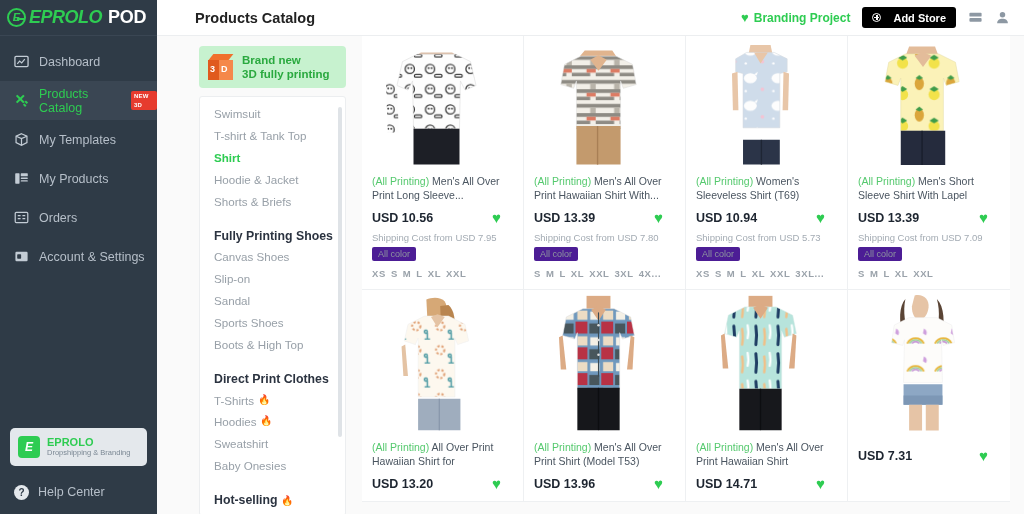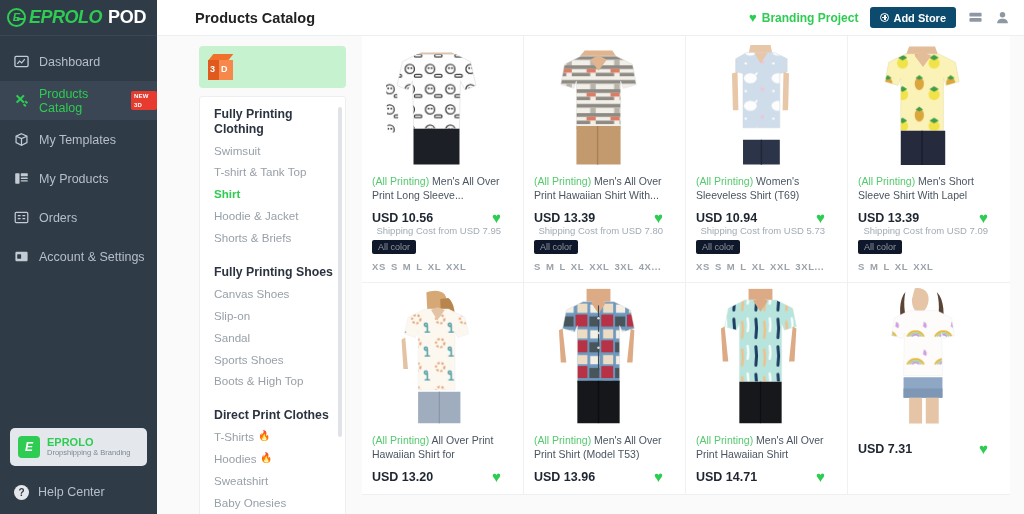--- a/index.html
+++ b/index.html
@@ -102,23 +102,23 @@
     flex: 0 0 auto;
   }
   .page-title { font-size: 14.5px; font-weight: bold; color: #222; }
   .topbar-right { margin-left: auto; display: flex; align-items: center; gap: 12px; }
   .branding-project {
     display: flex; align-items: center; gap: 5px;
     color: #2ecc52; font-size: 12px; font-weight: bold; cursor: pointer;
   }
   .heart { color: #2ecc52; font-size: 13px; line-height: 1; }
   .add-store-btn {
-    background: #0c4a6e; color: #fff; border: none; border-radius: 3px;
+    background: #000000; color: #fff; border: none; border-radius: 3px;
     height: 21px; padding: 0 10px; font-size: 11px; font-weight: bold;
-    display: flex; align-items: center; gap: 4px; cursor: pointer;
+    display: flex; align-items: center; gap: 12px; cursor: pointer;
     font-family: "Liberation Sans", sans-serif;
   }
   .plus-circle {
     width: 9px; height: 9px; border-radius: 50%; border: 1.2px solid #fff;
     display: flex; align-items: center; justify-content: center;
     font-size: 8px; line-height: 1; position: relative;
   }
   .plus-circle::before { content: ""; position: absolute; width: 5px; height: 1.2px; background: #fff; }
   .plus-circle::after  { content: ""; position: absolute; width: 1.2px; height: 5px; background: #fff; }
   .topicon { color: #8d98a3; cursor: pointer; display:flex; align-items:center; }
@@ -198,24 +198,24 @@
     height: 28px; overflow: hidden;
   }
   .tag-allprint { color: #55c96e; }
   .price-row {
     display: flex; align-items: center; justify-content: space-between;
     margin-top: 8px;
   }
   .price { font-size: 12.5px; font-weight: bold; color: #1d2530; }
   .fav-heart { color: #2ecc52; font-size: 15px; line-height: 1; cursor: pointer; }
   .ship {
-    font-size: 9.5px; color: #a3abb3;  text-align: right;
+    font-size: 9.5px; color: #a3abb3; margin-top: 7px;
   }
   .allcolor {
-    display: inline-block; background: #0f172a; color: #8f979f;
+    display: inline-block; background: #4c1d95; color: #8f979f;
     font-size: 9px; border-radius: 2px; padding: 2px 6px; margin-top: 0;
   }
   .sizes {
     margin-top: 7px; font-size: 9.5px; color: #9aa2aa;
     font-weight: bold; letter-spacing: 0.6px;
     white-space: nowrap; overflow: hidden;
   }
   .sizes span { margin-right: 5px; }
 
   
@@ -350,24 +350,27 @@
 
       <div class="catcol">
         <div class="brandnew-banner">
           <div class="cube3d">
             <div class="face-top"></div>
               <div class="face-left"></div>
               <div class="face-right"></div>
             <div class="lbl3">3</div>
             <div class="lbld">D</div>
           </div>
+          <div>
+            <div class="bn-text">Brand new</div>
+            <div class="bn-text">3D fully printing</div>
+          </div>
         </div>
 
         <div class="catbox">
-          <div class="cat-group-title">Fully Printing Clothing</div>
           <div class="cat-item">
               <span>Swimsuit</span>
             </div>
           <div class="cat-item">
               <span>T-shirt &amp; Tank Top</span>
             </div>
           <div class="cat-item active">
               <span>Shirt</span>
             </div>
           <div class="cat-item">

